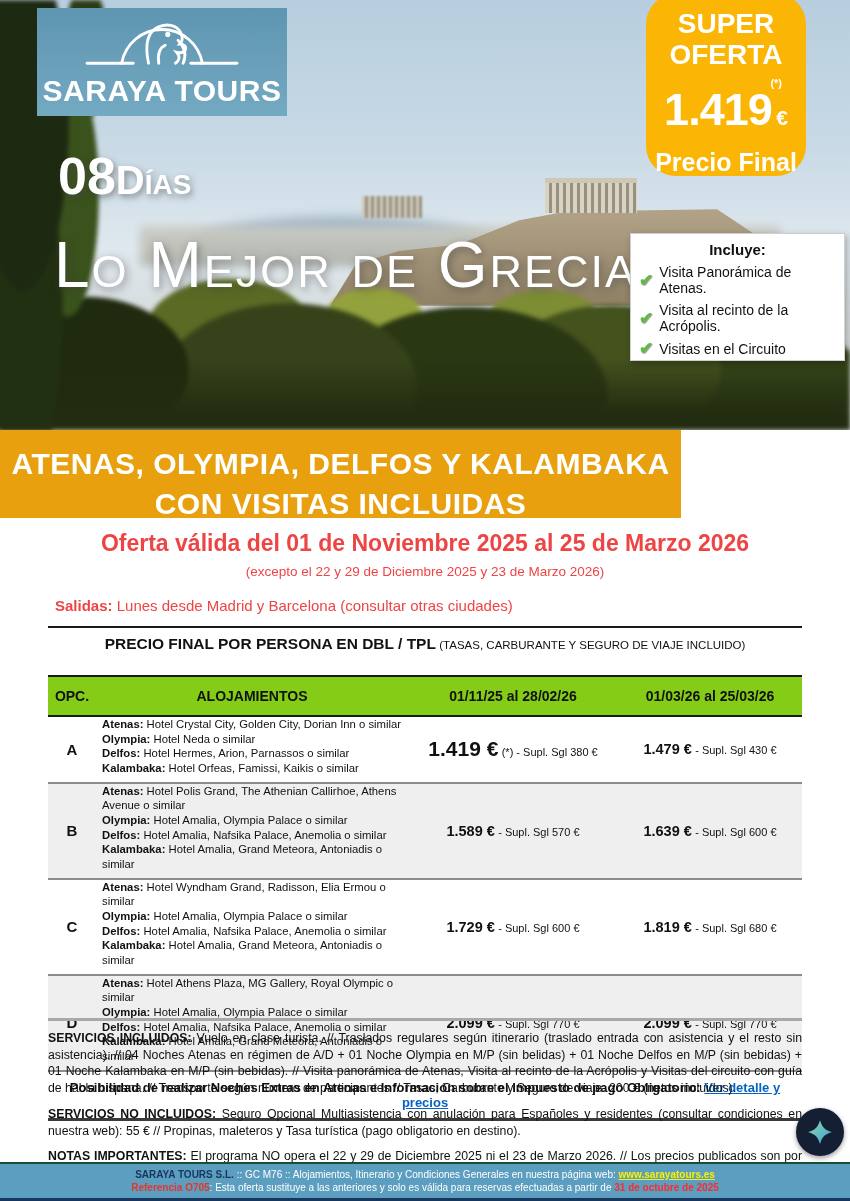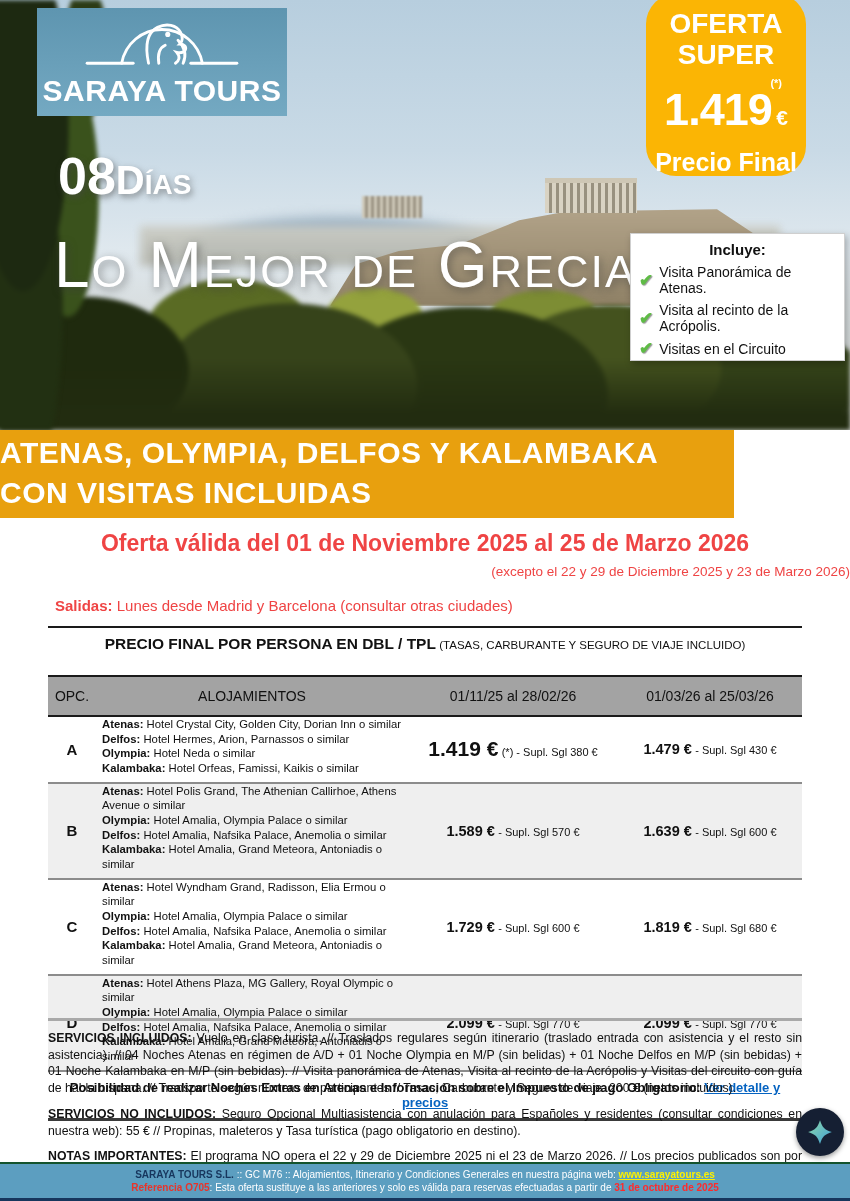--- a/index.html
+++ b/index.html
@@ -64,38 +64,38 @@
   .offer-box .final { font-size:25px; font-weight:bold; margin-top:16px; }
 
   
   .includes-box { position:absolute; left:630px; top:233px; width:215px; height:128px; background:#fff;
           border:1px solid #cfcfcf; box-shadow:2px 3px 7px rgba(0,0,0,.28); box-sizing:border-box; padding:7px 8px; }
   .includes-title { text-align:center; font-weight:bold; font-size:15px; margin-bottom:4px; color:#111; }
   .inc-item { display:flex; align-items:center; gap:6px; font-size:14px; color:#111; margin-top:6px; }
   .check { color:#5fbb46; font-size:17px; font-weight:bold; text-shadow:1px 1px 1px #9a9a9a; line-height:1; }
 
   
-  .banner { position:absolute; left:0; top:430px; width:734px; height:88px; background:#e8a00e;
-          color:#fff; text-align:left; font-weight:bold; font-size:30px; line-height:40px; padding-top:3px; box-sizing:border-box;
+  .banner { position:absolute; left:0; top:430px; width:681px; height:88px; background:#e8a00e;
+          color:#fff; text-align:center; font-weight:bold; font-size:30px; line-height:40px; padding-top:14px; box-sizing:border-box;
           letter-spacing:.5px; }
 
   
   .validity { position:absolute; left:0; top:530px; width:850px; color:#ef4444; }
   .validity h2 { margin:0; text-align:center; font-size:23px; font-weight:bold; }
-  .exception { text-align:right; font-size:13.5px; margin-top:7px; }
+  .exception { text-align:center; font-size:13.5px; margin-top:7px; }
   .salidas { margin:18px 0 0 55px; font-size:15px; }
   .salidas b { font-weight:bold; }
 
   
   .ptable { position:absolute; left:48px; top:626px; width:754px; border-top:2px solid #1a1a1a; font-size:12px; color:#111; }
   .ptitle { text-align:center; padding:7px 0 22px; }
   .ptitle .t1 { font-weight:bold; font-size:15.5px; }
   .ptitle .t2 { font-size:11.5px; }
-  .phead { display:flex; background:#a3a3a3; border-top:2px solid #1a1a1a; border-bottom:2px solid #1a1a1a;
-          font-weight:normal; font-size:14px; align-items:center; height:38px; }
+  .phead { display:flex; background:#84cc16; border-top:2px solid #1a1a1a; border-bottom:2px solid #1a1a1a;
+          font-weight:bold; font-size:14px; align-items:center; height:38px; }
   .phead .c1 { width:48px; text-align:center; }
   .phead .c2 { width:312px; text-align:center; }
   .phead .c3 { width:210px; text-align:center; }
   .phead .c4 { flex:1; text-align:center; }
   .prow { display:flex; align-items:center; border-bottom:2px solid #8c8c8c; }
   .prow.alt { background:#efefef; }
   .col-opc { width:48px; text-align:center; font-weight:bold; font-size:15px; }
   .col-hotels { width:312px; padding:0 2px 6px 6px; font-size:11.3px; line-height:1.3; box-sizing:border-box; }
   .hcity { font-weight:bold; }
   .col-p1 { width:210px; text-align:center; }
@@ -156,22 +156,22 @@
       <div class="brand-name">SARAYA TOURS</div>
     </div>
 
     <div class="days">
       <span class="num">08</span><span class="word">Días</span>
     </div>
 
     <div class="hero-title">Lo Mejor de Grecia</div>
 
     <div class="offer-box">
+      <div class="l1">SUPER</div>
       <div class="l1">OFERTA</div>
-      <div class="l1">SUPER</div>
       <span class="star">(*)</span>
       <div class="price-line">
         <span class="price">1.419</span>
         <span class="cur">€</span>
       </div>
       <div class="final">Precio Final</div>
     </div>
 
     <div class="includes-box">
       <div class="includes-title">Incluye:</div>
@@ -213,22 +213,22 @@
       <div class="c1">OPC.</div>
       <div class="c2">ALOJAMIENTOS</div>
       <div class="c3">01/11/25 al 28/02/26</div>
       <div class="c4">01/03/26 al 25/03/26</div>
     </div>
 
     <div class="prow">
       <div class="col-opc">A</div>
       <div class="col-hotels">
         <div><span class="hcity">Atenas:</span> <span>Hotel Crystal City, Golden City, Dorian Inn o similar</span></div>
+        <div><span class="hcity">Olympia:</span> <span>Hotel Neda o similar</span></div>
         <div><span class="hcity">Delfos:</span> <span>Hotel Hermes, Arion, Parnassos o similar</span></div>
-        <div><span class="hcity">Olympia:</span> <span>Hotel Neda o similar</span></div>
         <div><span class="hcity">Kalambaka:</span> <span>Hotel Orfeas, Famissi, Kaikis o similar</span></div>
       </div>
       <div class="col-p1"><span class="amount-lg">1.419 €</span> <span class="pnote">(*) - Supl. Sgl 380 €</span></div>
       <div class="col-p2"><span class="amount">1.479 €</span> <span class="pnote">- Supl. Sgl 430 €</span></div>
     </div>
 
     <div class="prow alt">
       <div class="col-opc">B</div>
       <div class="col-hotels">
         <div><span class="hcity">Atenas:</span> <span>Hotel Polis Grand, The Athenian Callirhoe, Athens Avenue o similar</span></div>

